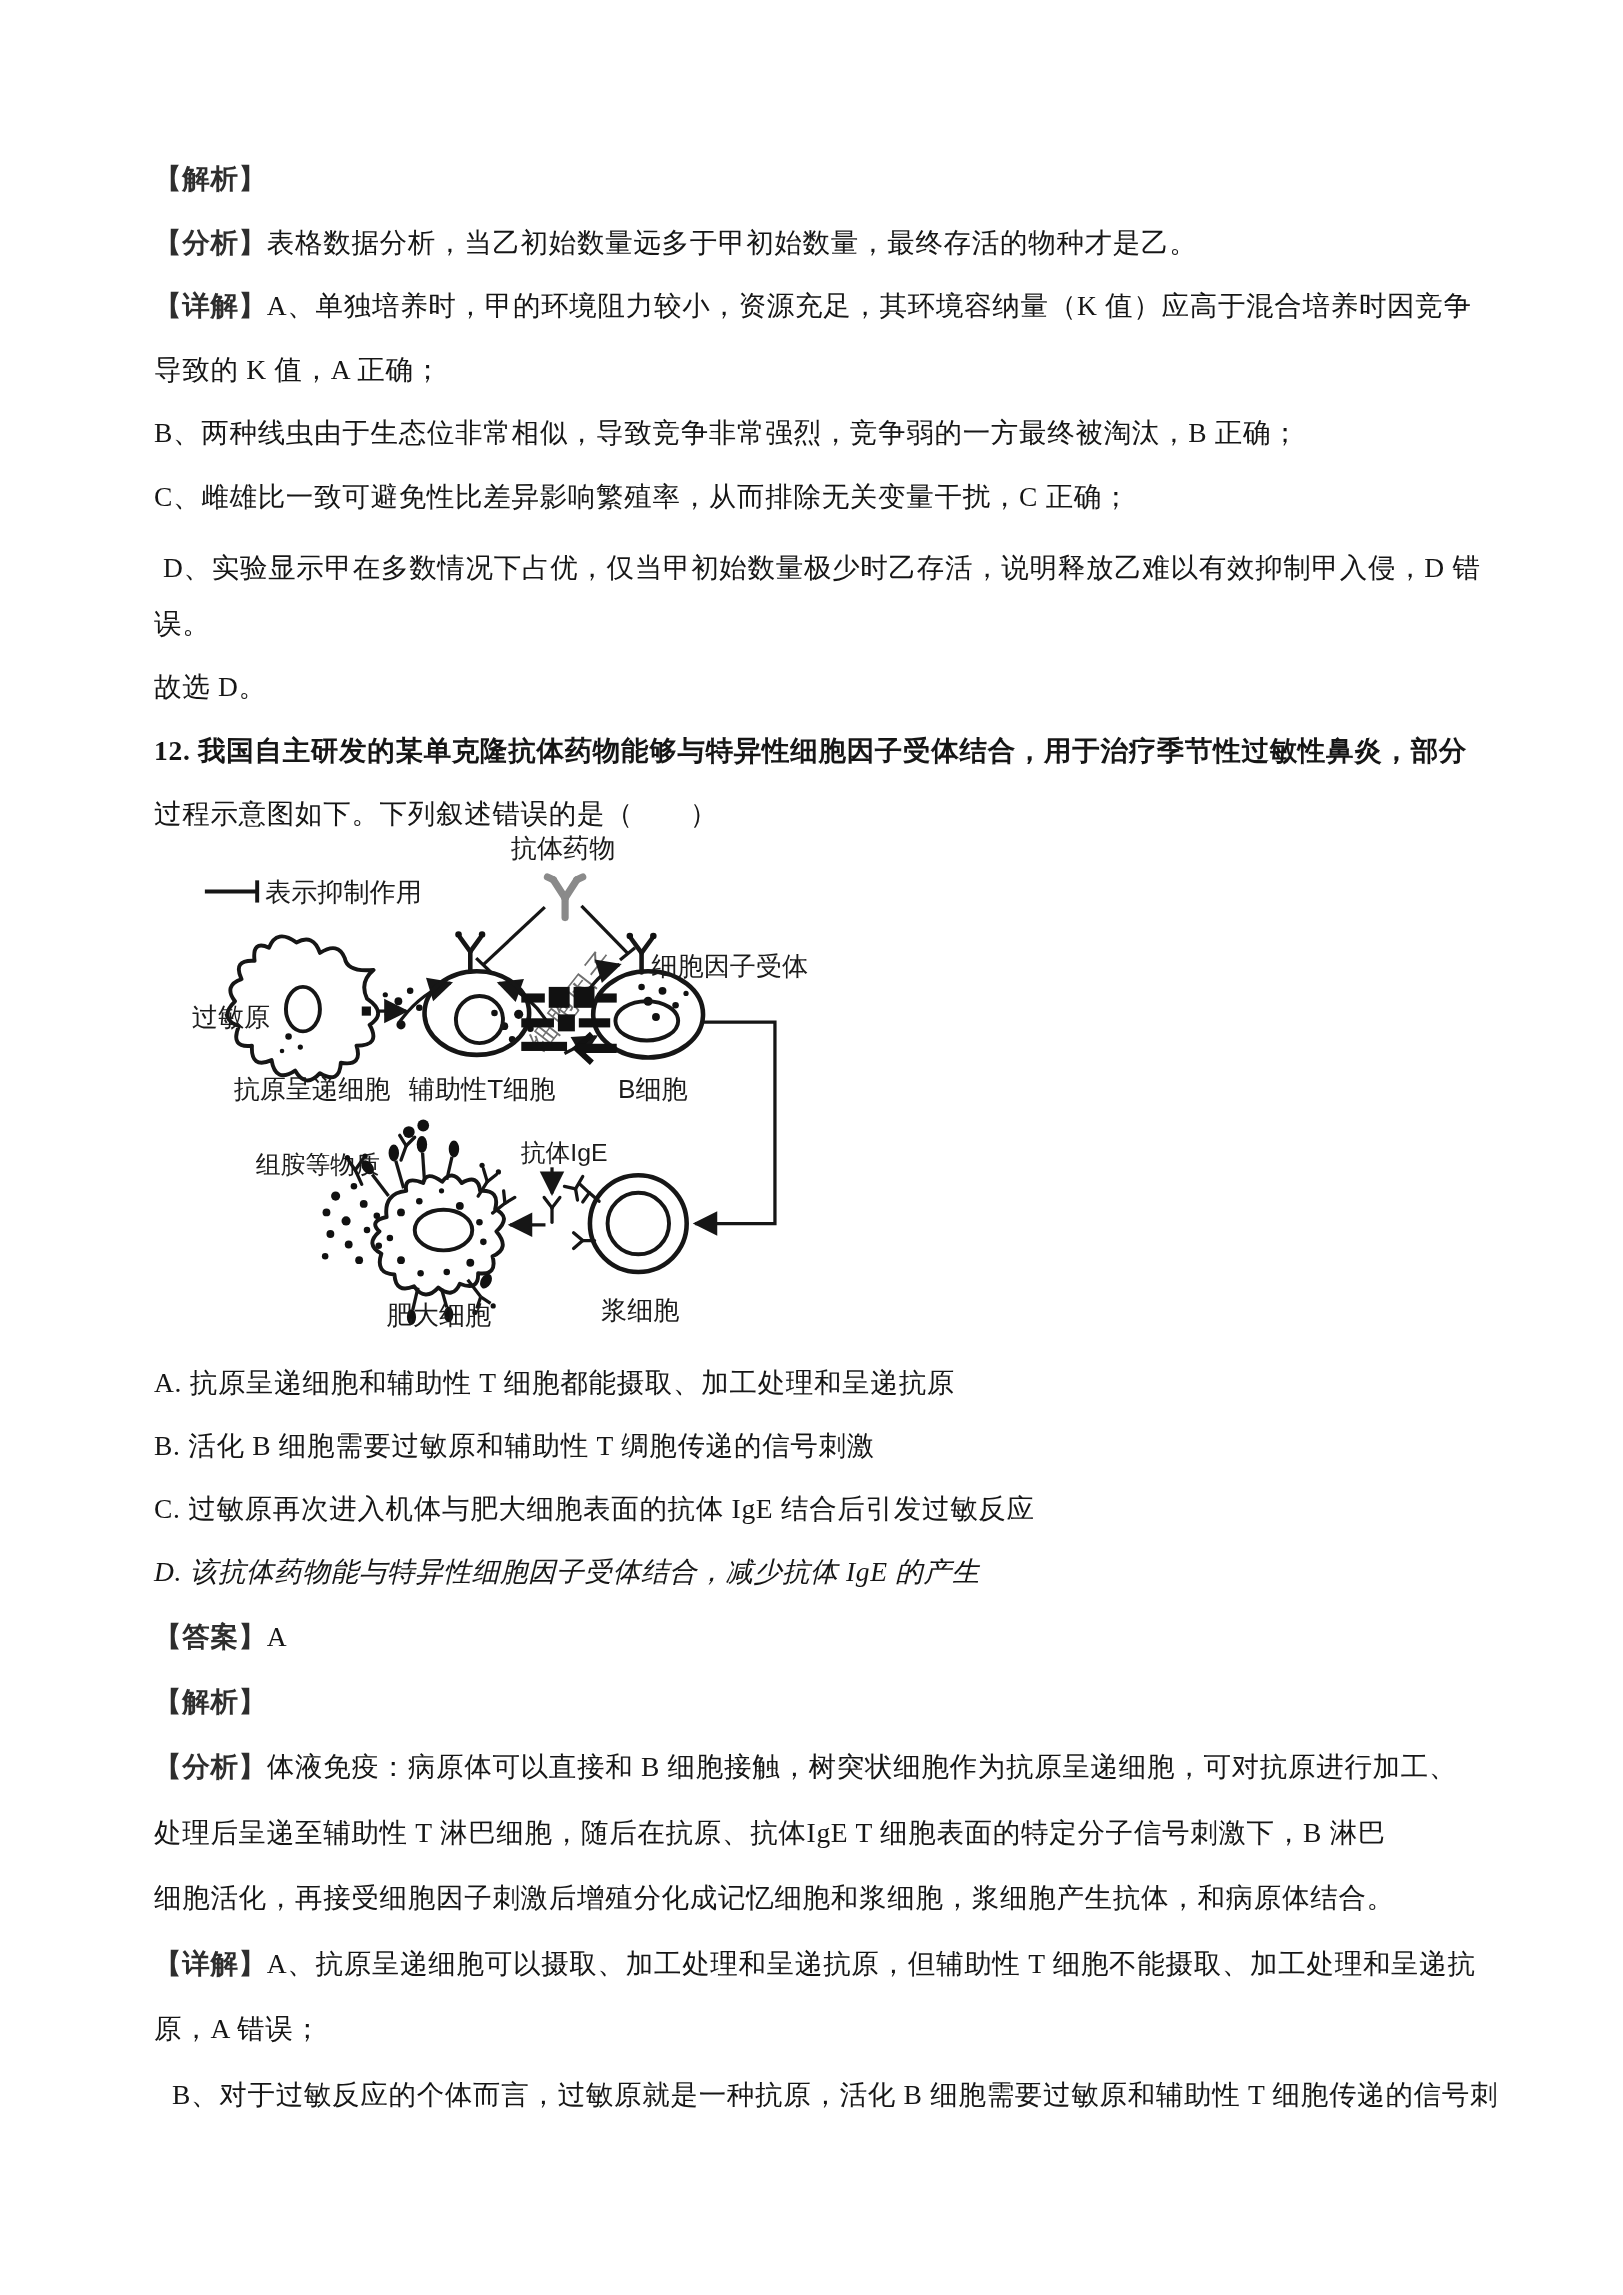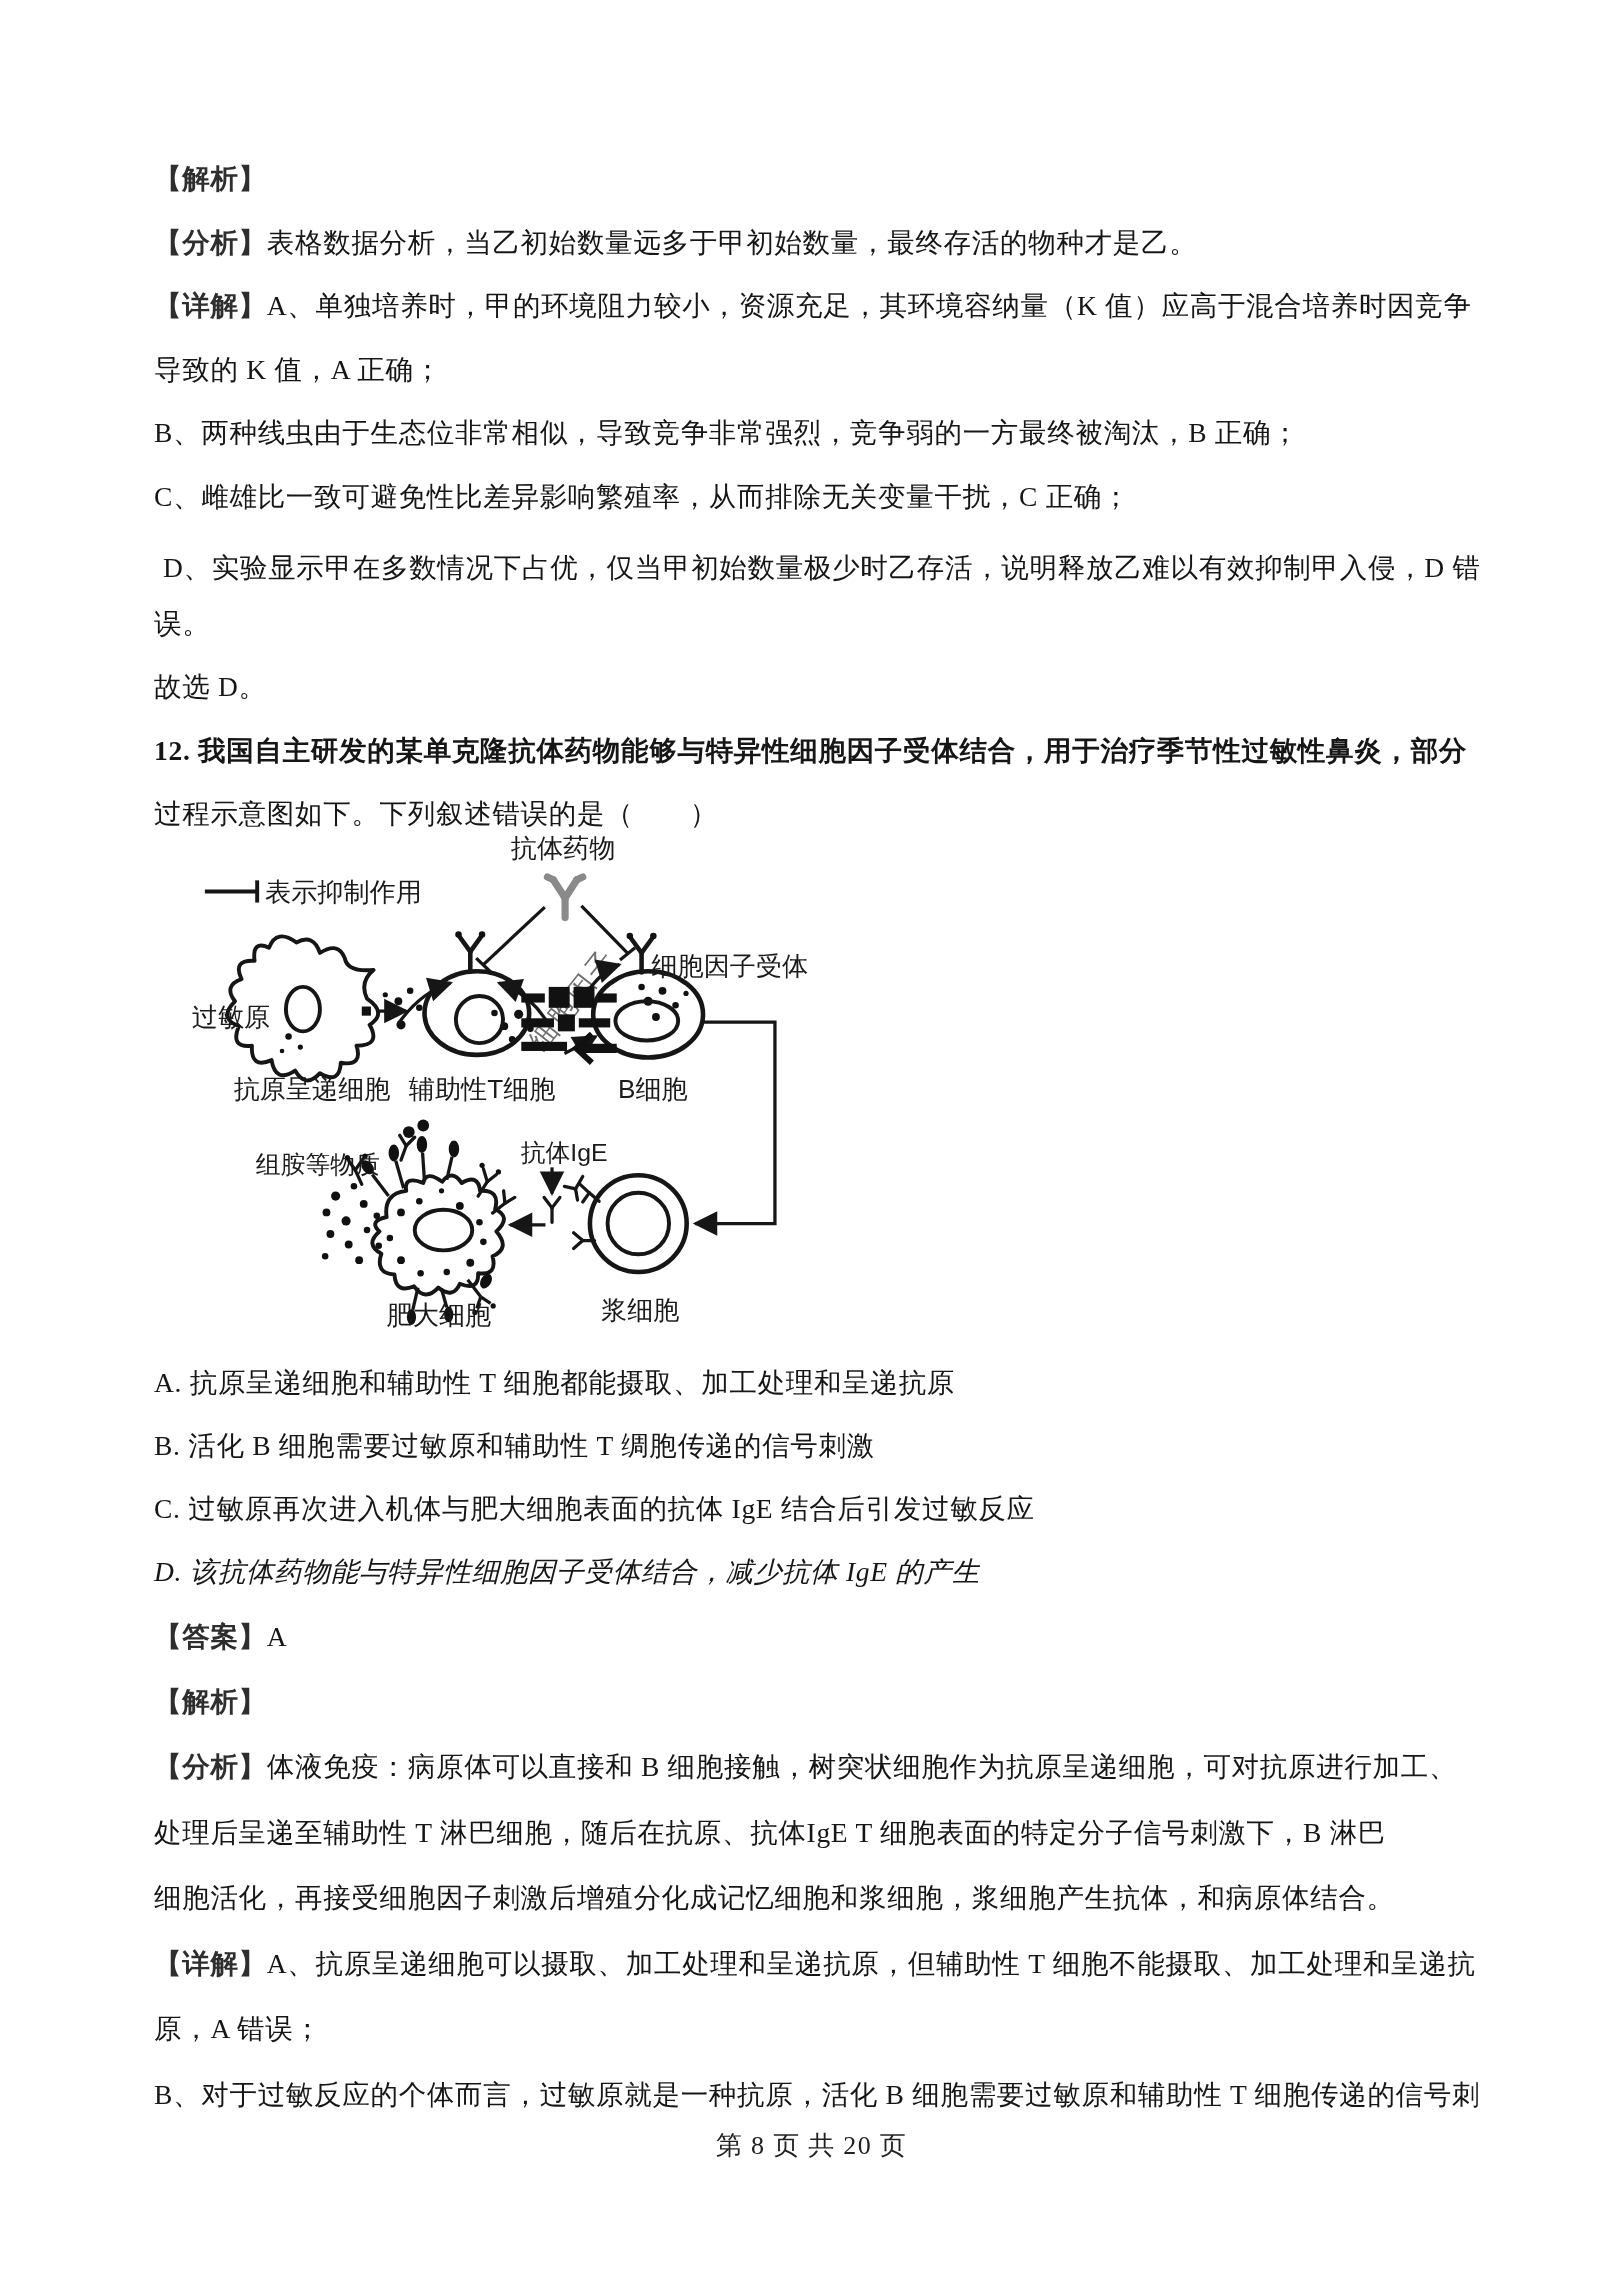--- a/index.html
+++ b/index.html
@@ -60,21 +60,21 @@
       <div class="line" style="top: 1429px;"><span>B. 活化 B 细胞需要过敏原和辅助性 T 绸胞传递的信号刺激</span></div>
       <div class="line" style="top: 1492px;"><span>C. 过敏原再次进入机体与肥大细胞表面的抗体 IgE 结合后引发过敏反应</span></div>
       <div class="line" style="top: 1555px; font-style: italic;"><span>D. 该抗体药物能与特异性细胞因子受体结合，减少抗体 IgE 的产生</span></div>
       <div class="line" style="top: 1620px;"><span class="head">【答案】</span><span>A</span></div>
       <div class="line" style="top: 1685px;"><span class="head">【解析】</span><span></span></div>
       <div class="line" style="top: 1750px;"><span class="head">【分析】</span><span>体液免疫：病原体可以直接和 B 细胞接触，树突状细胞作为抗原呈递细胞，可对抗原进行加工、</span></div>
       <div class="line" style="top: 1816px;"><span>处理后呈递至辅助性 T 淋巴细胞，随后在抗原、抗体IgE T 细胞表面的特定分子信号刺激下，B 淋巴</span></div>
       <div class="line" style="top: 1881px;"><span>细胞活化，再接受细胞因子刺激后增殖分化成记忆细胞和浆细胞，浆细胞产生抗体，和病原体结合。</span></div>
       <div class="line" style="top: 1947px;"><span class="head">【详解】</span><span>A、抗原呈递细胞可以摄取、加工处理和呈递抗原，但辅助性 T 细胞不能摄取、加工处理和呈递抗</span></div>
       <div class="line" style="top: 2012px;"><span>原，A 错误；</span></div>
-      <div class="line" style="top: 2078px;"><span>B、对于过敏反应的个体而言，过敏原就是一种抗原，活化 B 细胞需要过敏原和辅助性 T 细胞传递的信号刺</span></div>
+      <div class="line" style="top: 2078px; margin-left: 18px;"><span>B、对于过敏反应的个体而言，过敏原就是一种抗原，活化 B 细胞需要过敏原和辅助性 T 细胞传递的信号刺</span></div>
     </div>
 
   <div class="diagram">
     <svg width="877" height="523" viewBox="0 0 1340 800">
       <defs>
         <marker id="arr" viewBox="0 0 12 12" refX="10" refY="6" markerWidth="9" markerHeight="9" orient="auto-start-reverse">
           <path d="M1,1 L11,6 L1,11 Z" fill="#161616"></path>
         </marker>
       </defs>
 
@@ -313,15 +313,14 @@
         </g>
       </g>
 
       <line x1="543" y1="604" x2="489" y2="604" stroke="#161616" stroke-width="5" marker-end="url(#arr)"></line>
 
       <text class="dlabel" x="300" y="755">肥大细胞</text>
       <text class="dlabel" x="628" y="748">浆细胞</text>
     </svg>
   </div>
 
-  <div class="footer">第 8 页 共 20 页</div>
 </div>
 
 
 </body></html>

